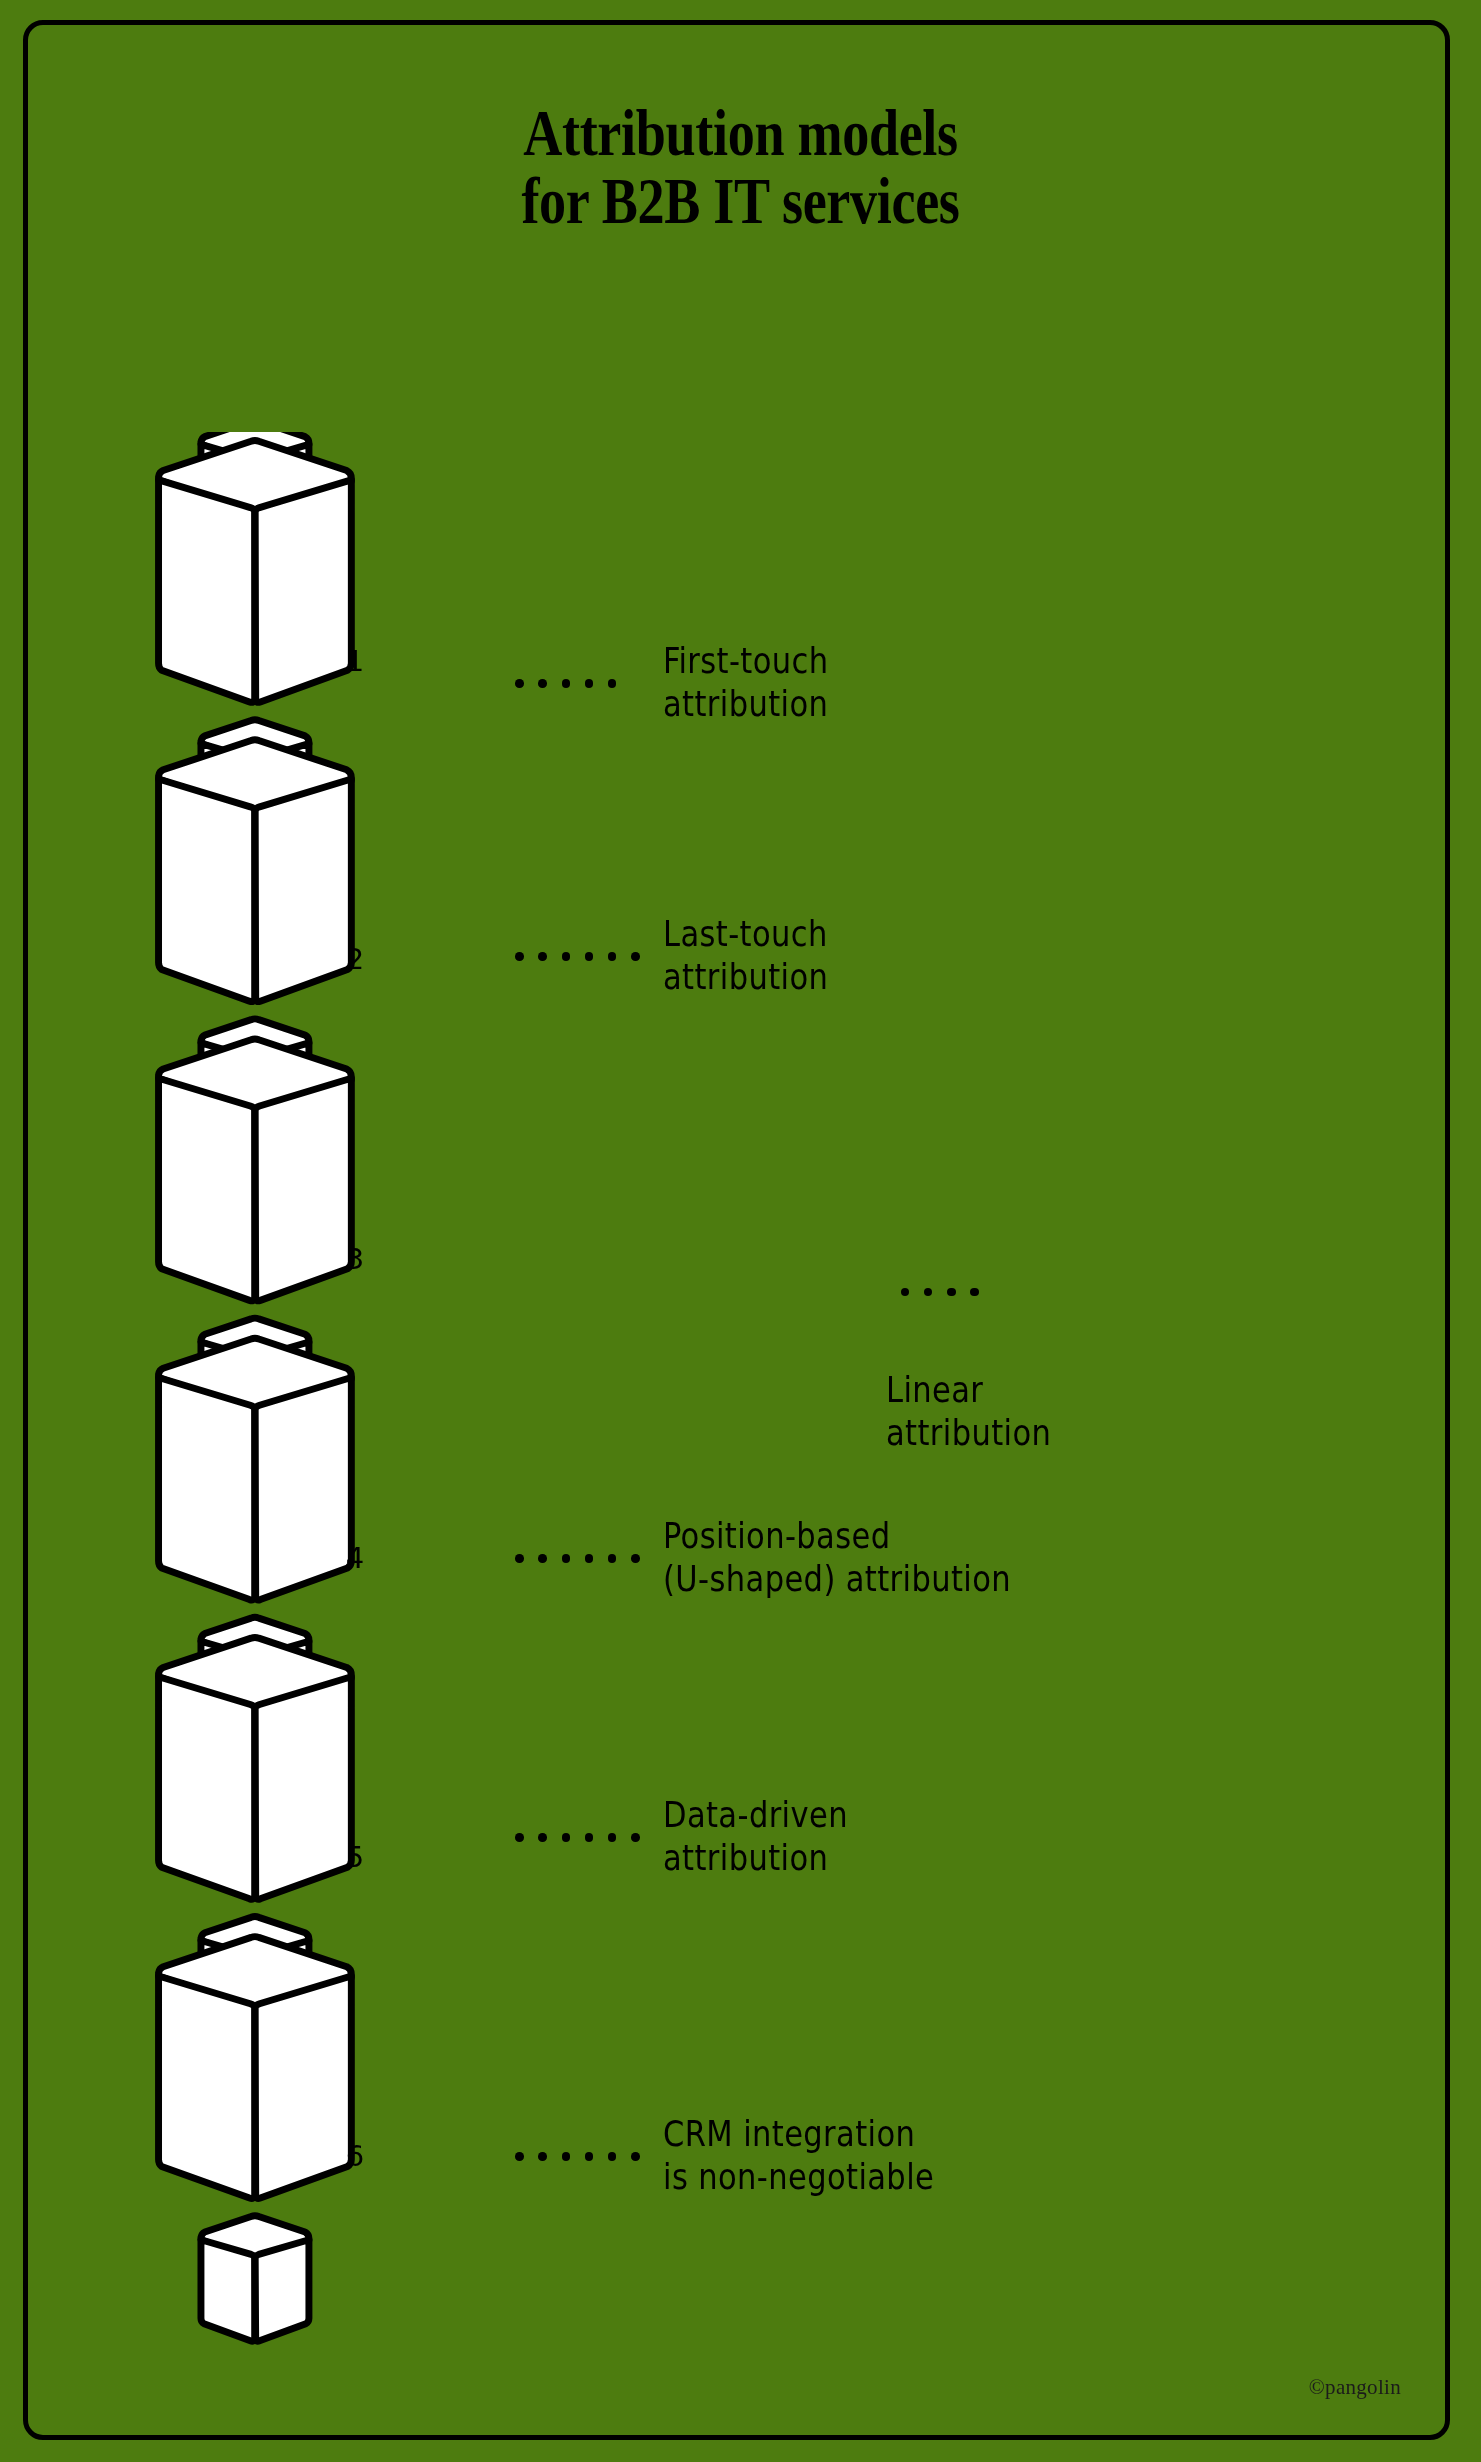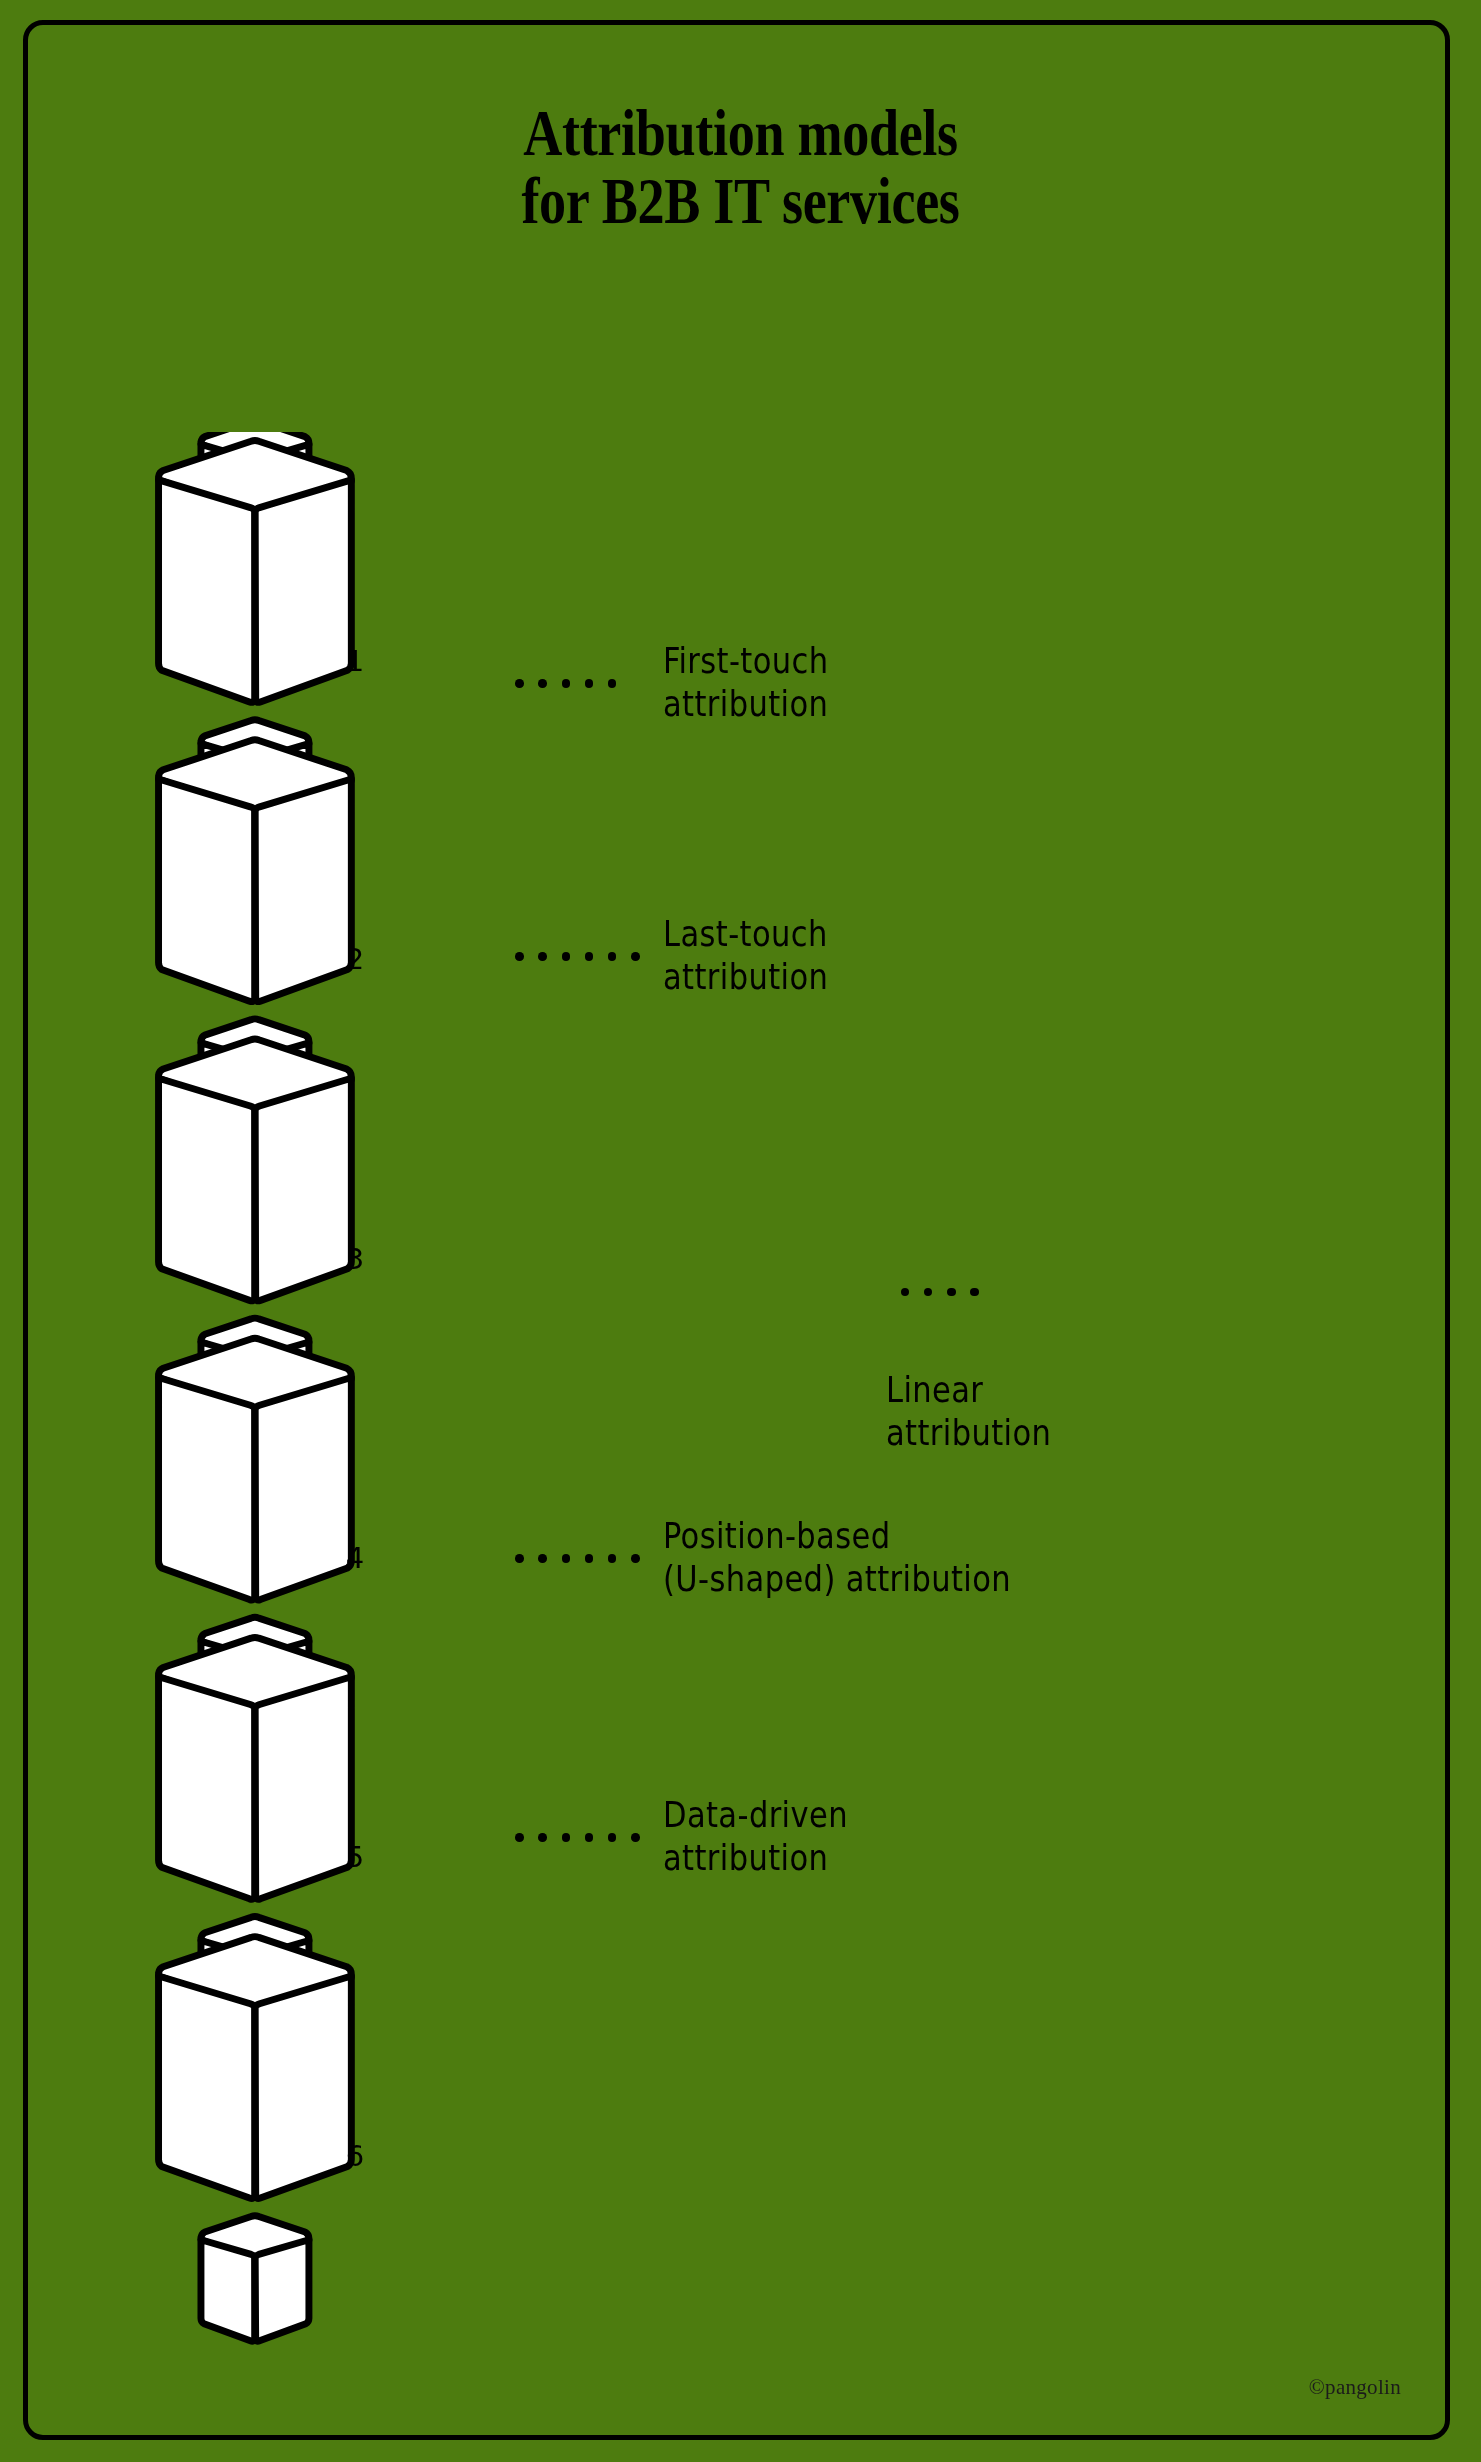--- a/index.html
+++ b/index.html
@@ -287,19 +287,31 @@
           <span class="dot"></span>
           <span class="dot"></span>
           <span class="dot"></span>
           <span class="dot"></span>
           <span class="dot"></span>
         </div>
       <div class="label">Data-driven
 attribution</div>
     </div>
 
+    <div class="row" style="top:2113px;">
+      <div class="dots">
+          <span class="dot"></span>
+          <span class="dot"></span>
+          <span class="dot"></span>
+          <span class="dot"></span>
+          <span class="dot"></span>
+          <span class="dot"></span>
+        </div>
+      <div class="label">CRM integration
+is non-negotiable</div>
+    </div>
 
   </div>
 
   <div class="credit">©pangolin</div>
 
 </div>
 
 
 </body></html>

